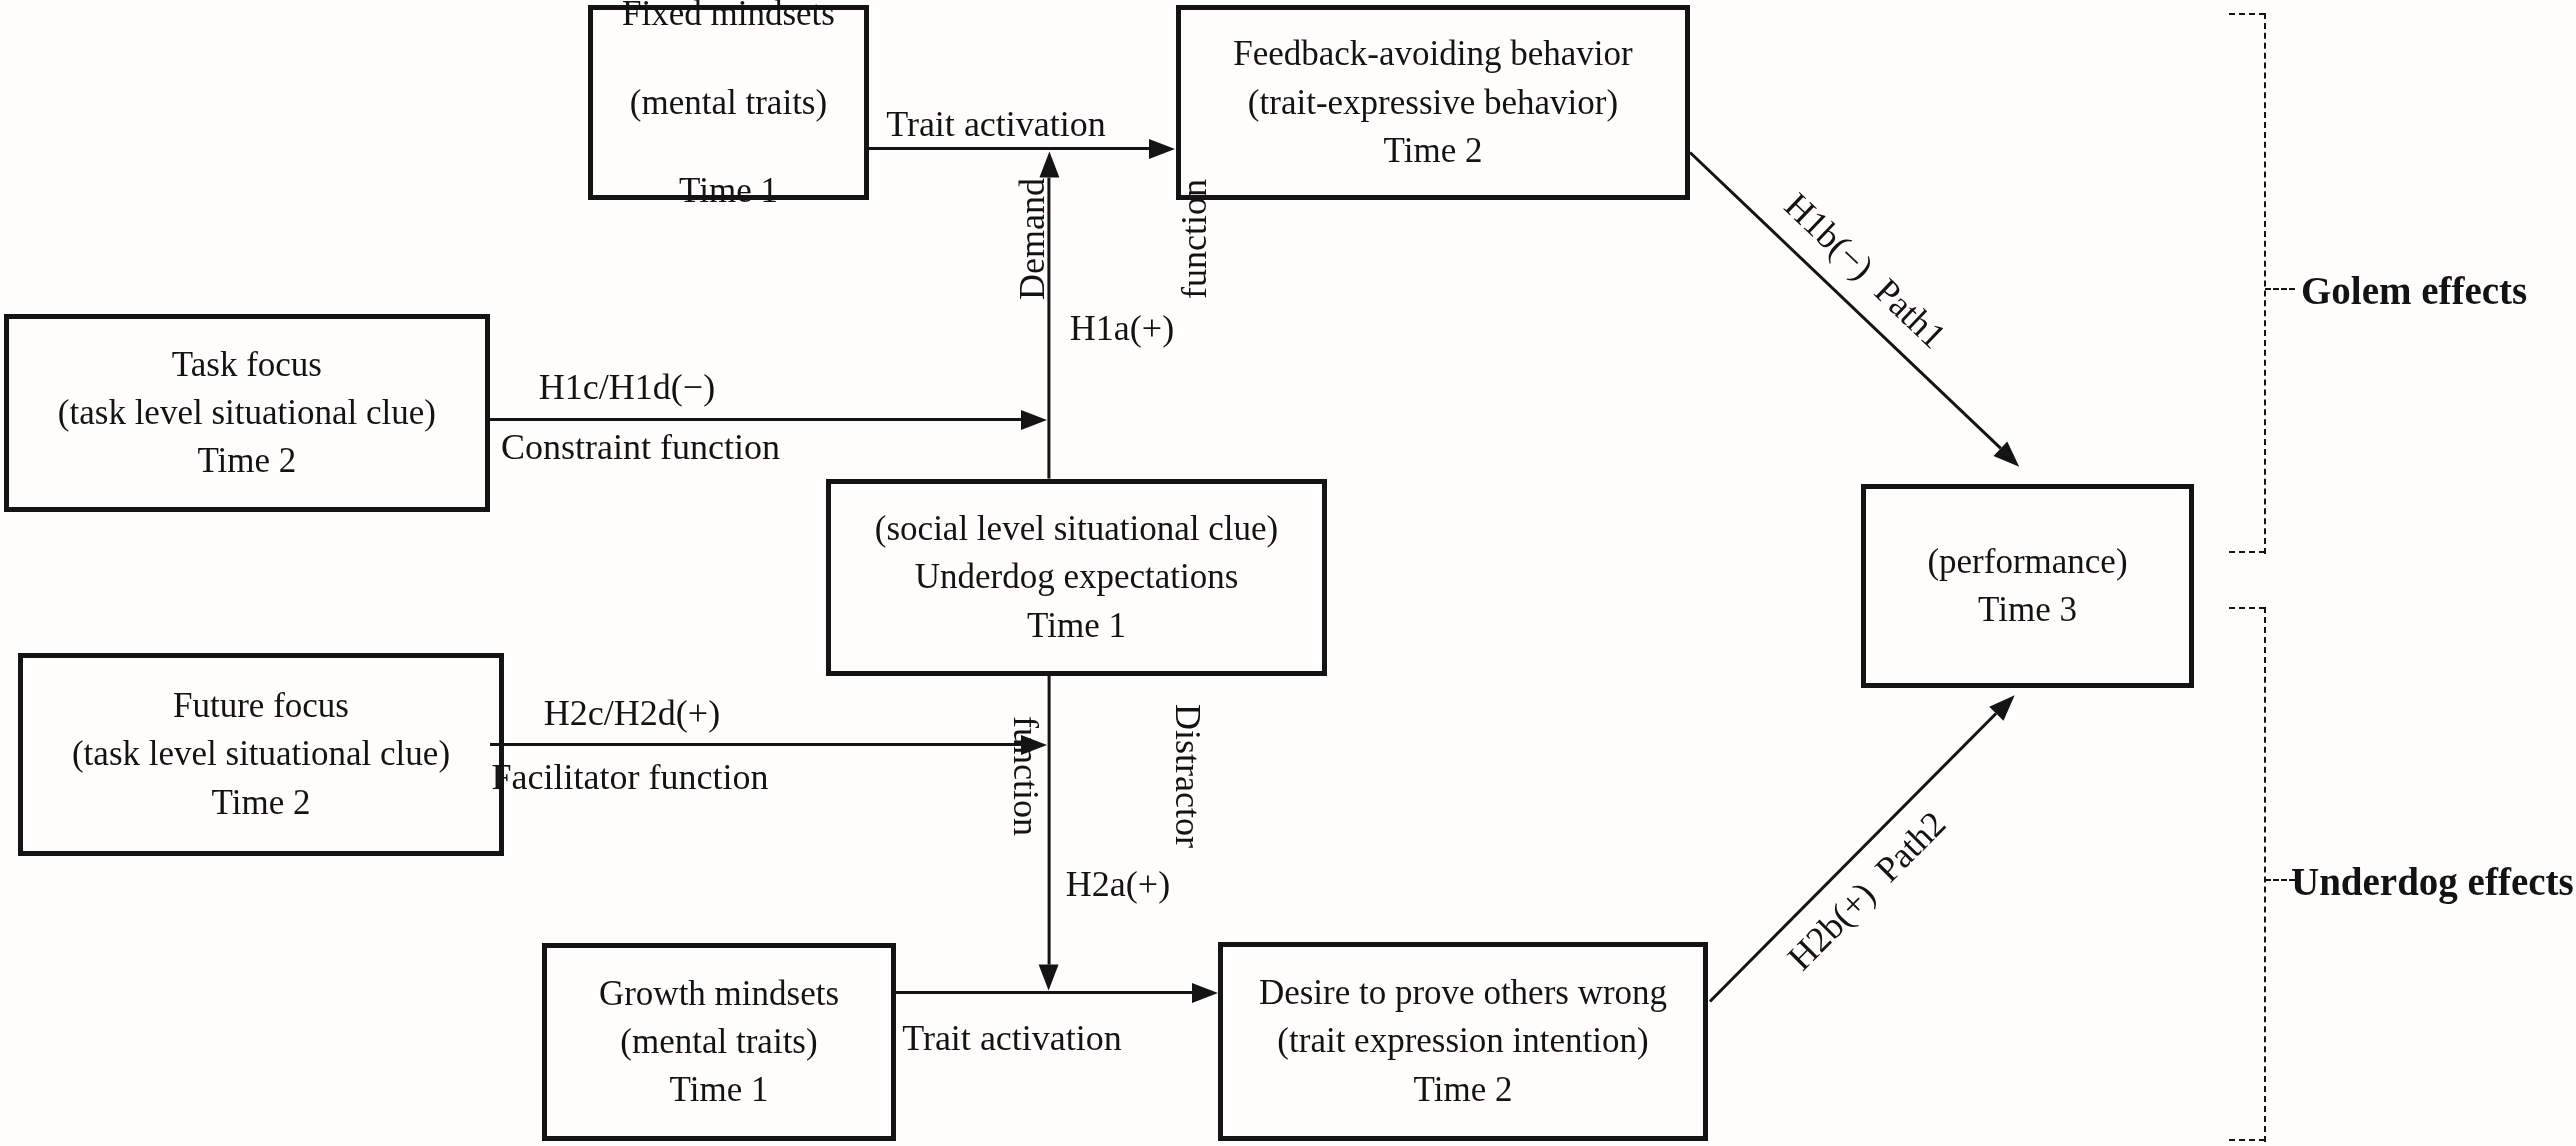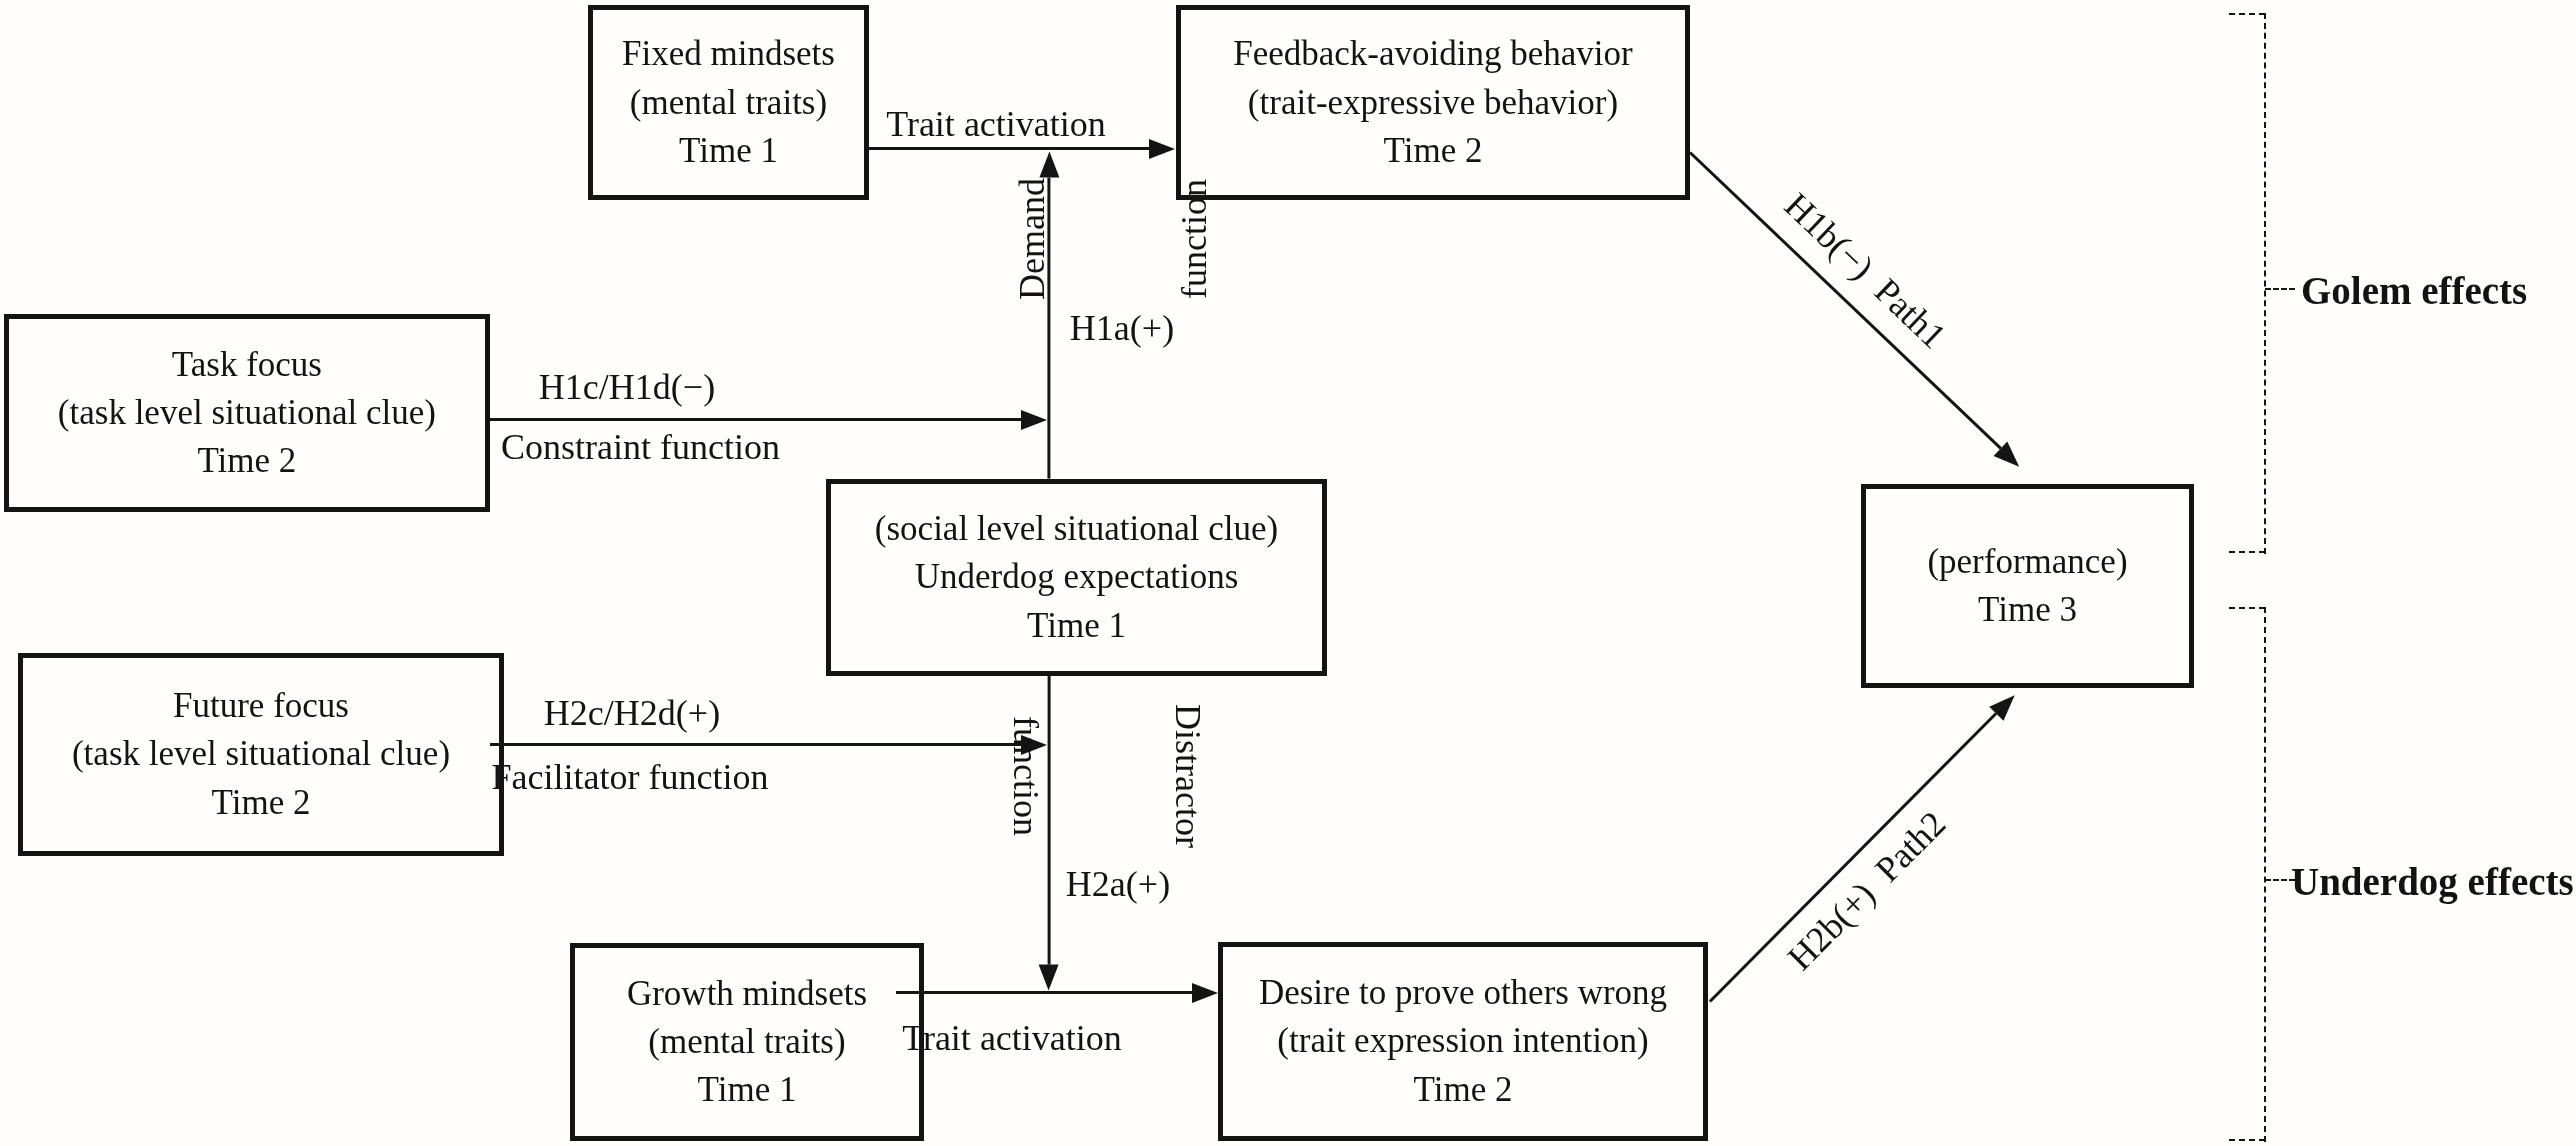--- a/index.html
+++ b/index.html
@@ -48,21 +48,21 @@
     font-size:39px;font-weight:bold;
     transform:translateY(-50%);
     white-space:nowrap;
   }
 </style>
 </head>
 <body>
 
 <div id="canvas">
 
-  <div class="box" style="left:588px;top:5.2px;width:281px;height:195px;">
+  <div class="box" style="left:588px;top:5.2px;width:281px;height:195px;gap:40px;">
     <div>Fixed mindsets</div>
     <div>(mental traits)</div>
     <div>Time 1</div>
   </div>
   <div class="box" style="left:1176px;top:5.2px;width:514px;height:195px;">
     <div>Feedback-avoiding behavior</div>
     <div>(trait-expressive behavior)</div>
     <div>Time 2</div>
   </div>
   <div class="box" style="left:3.9px;top:314px;width:486px;height:198px;">
@@ -73,21 +73,21 @@
   <div class="box" style="left:826px;top:479px;width:501px;height:197px;">
     <div>(social level situational clue)</div>
     <div>Underdog expectations</div>
     <div>Time 1</div>
   </div>
   <div class="box" style="left:18px;top:653px;width:486px;height:203px;align-items:center;">
     <div>Future focus</div>
     <div>(task level situational clue)</div>
     <div>Time 2</div>
   </div>
-  <div class="box" style="left:542px;top:943px;width:354px;height:198px;margin-left:28px;">
+  <div class="box" style="left:542px;top:943px;width:354px;height:198px;">
     <div>Growth mindsets</div>
     <div>(mental traits)</div>
     <div>Time 1</div>
   </div>
   <div class="box" style="left:1218px;top:942px;width:490px;height:199px;">
     <div>Desire to prove others wrong</div>
     <div>(trait expression intention)</div>
     <div>Time 2</div>
   </div>
   <div class="box" style="left:1861px;top:484px;width:333px;height:204px;">

